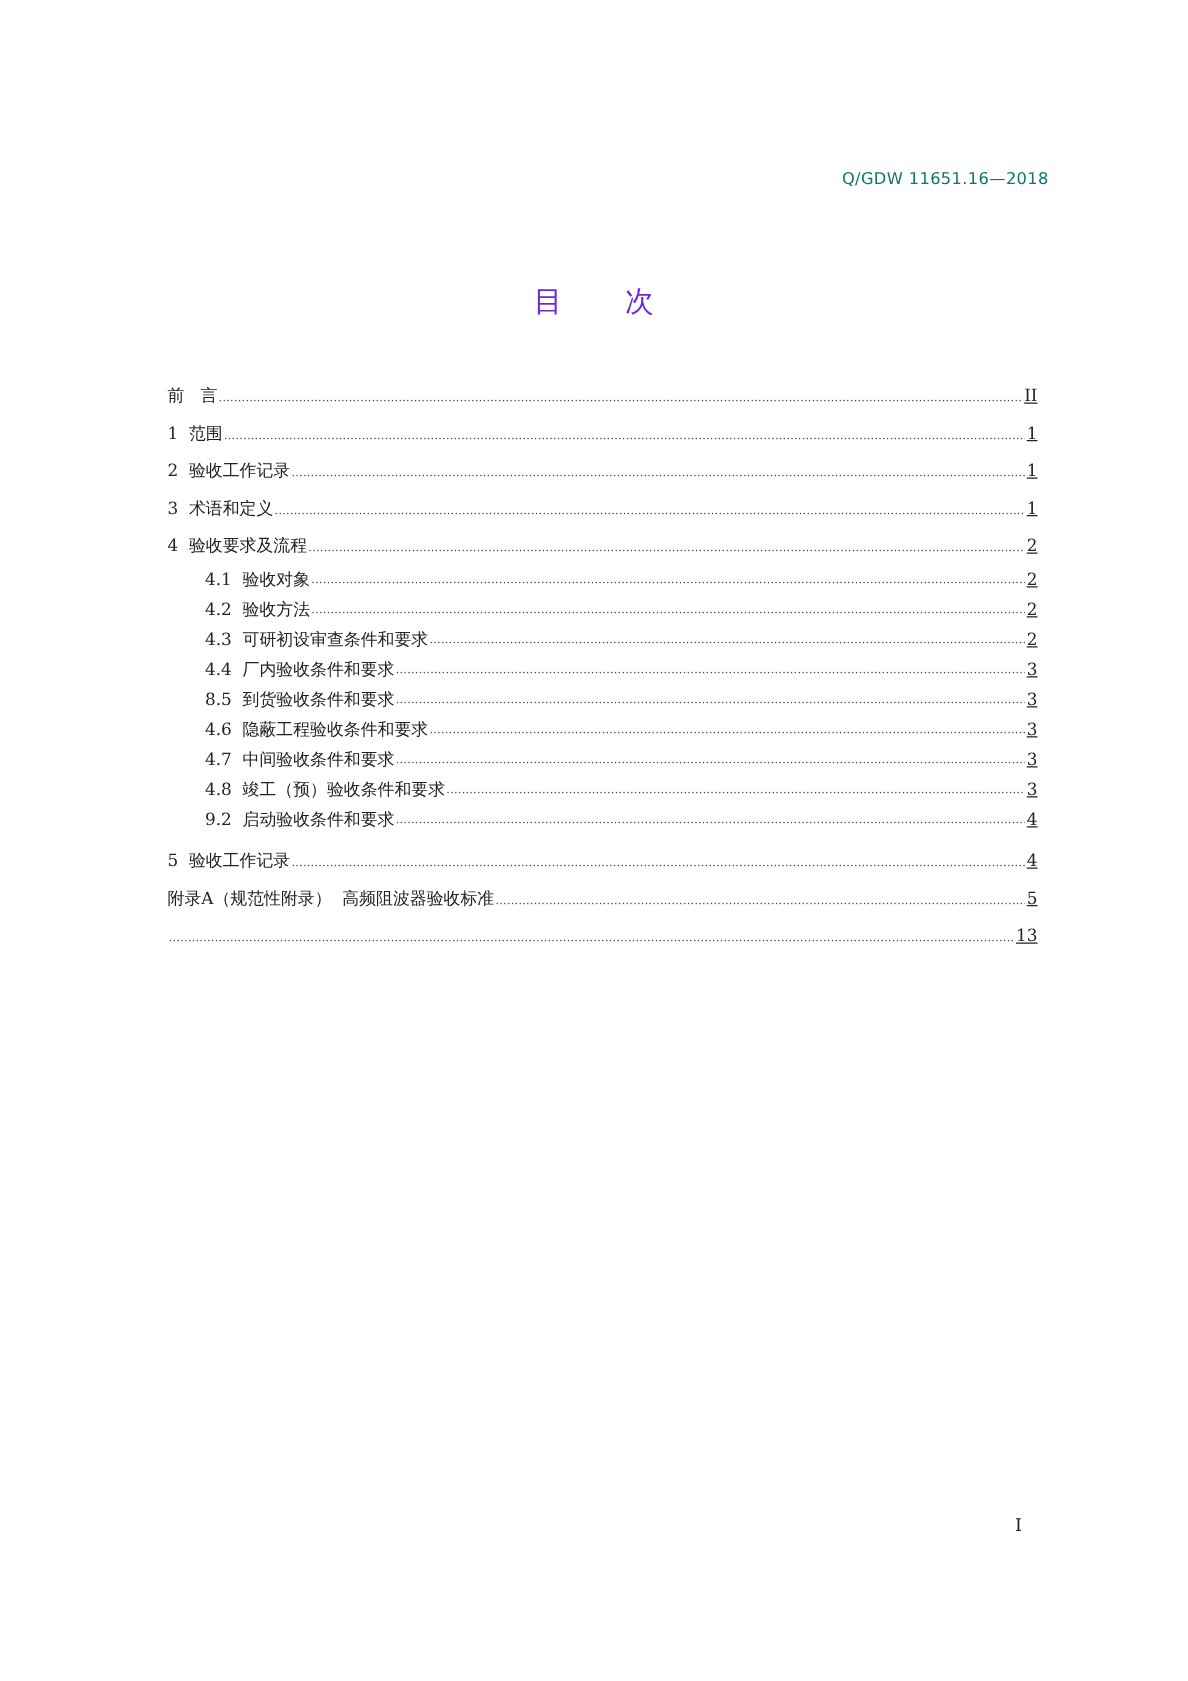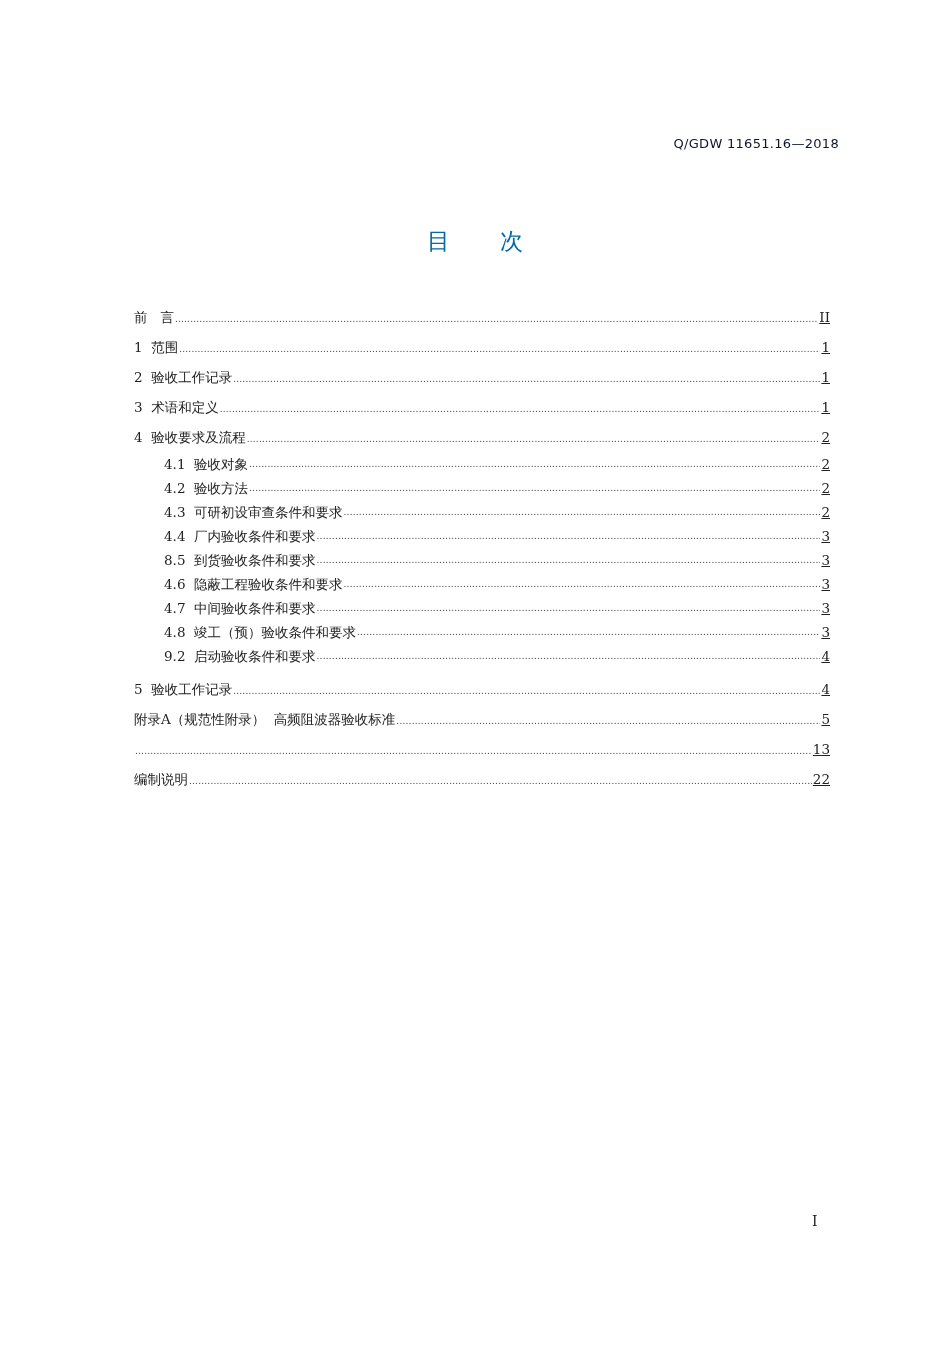--- a/index.html
+++ b/index.html
@@ -1,21 +1,21 @@
 <!DOCTYPE html>
 <html><head>
 <meta charset="utf-8">
 <style>
   html, body { margin: 0; padding: 0; background: #ffffff; }
   body { width: 950px; height: 1345px; position: relative; overflow: hidden;
          font-family: "DejaVu Serif", "Liberation Serif", serif; color: #222; }
   .doc-code { position: absolute; top: 136px; right: 111px; font-family: "DejaVu Sans", "Liberation Sans", sans-serif;
-              font-size: 13px; letter-spacing: 0.3px; color: #0f172a; }
+              font-size: 13px; letter-spacing: 0.3px; color: #0f766e; }
   .toc-title { position: absolute; top: 226px; left: 0; width: 950px; text-align: center;
-               font-family: "DejaVu Sans", "Liberation Sans", sans-serif; font-size: 23px; color: #0369a1; }
+               font-family: "DejaVu Sans", "Liberation Sans", sans-serif; font-size: 23px; color: #6d28d9; }
   .toc-title span { display: inline-block; }
   .toc-title .gap { width: 50px; }
   .toc { position: absolute; left: 134px; width: 696px; top: 302px; }
   .toc-row { display: flex; align-items: baseline; font-size: 13.5px; height: 24px; line-height: 24px; }
   .toc-row.l1 { height: 30px; line-height: 30px; }
   .toc-row.l2 { padding-left: 30px; align-items: flex-end; }
   .toc-row .num { display: inline-block; white-space: pre; }
   .toc-row .lbl { white-space: pre; }
   .toc-row .leader { flex: 1; overflow: hidden; white-space: nowrap; margin: 0 1px; color: #444;
                      font-size: 9px; letter-spacing: 0.2px; }
@@ -133,21 +133,15 @@
     <span class="num"></span>
       <span class="lbl">附录A（规范性附录）  高频阻波器验收标准</span>
       <span class="leader"></span>
       <span class="page">5</span>
   </div>
   <div class="toc-row l1">
     <span class="num"></span>
       <span class="leader"></span>
       <span class="page">13</span>
   </div>
-  <div class="toc-row l1">
-    <span class="num"></span>
-      <span class="lbl">编制说明</span>
-      <span class="leader"></span>
-      <span class="page">22</span>
-  </div>
 </div>
 
 <div class="page-footer">I</div>
 
 </body></html>

